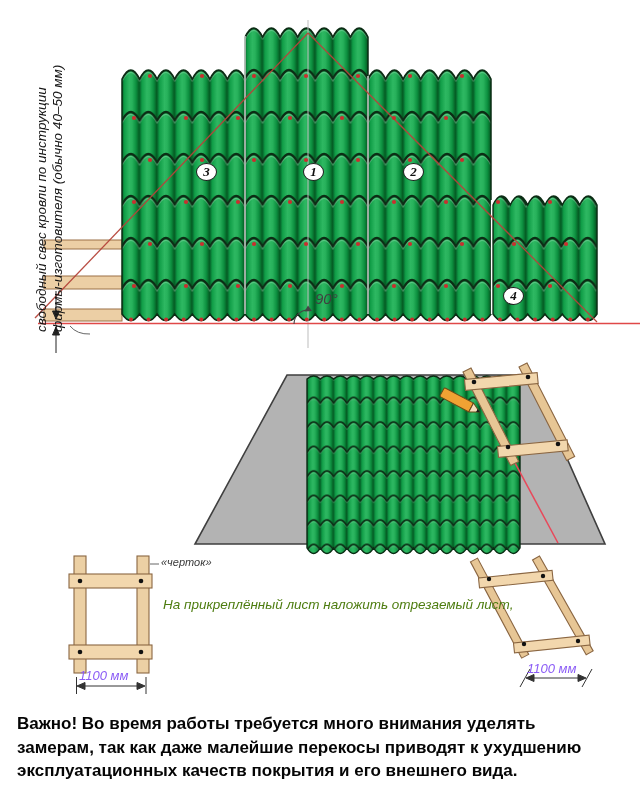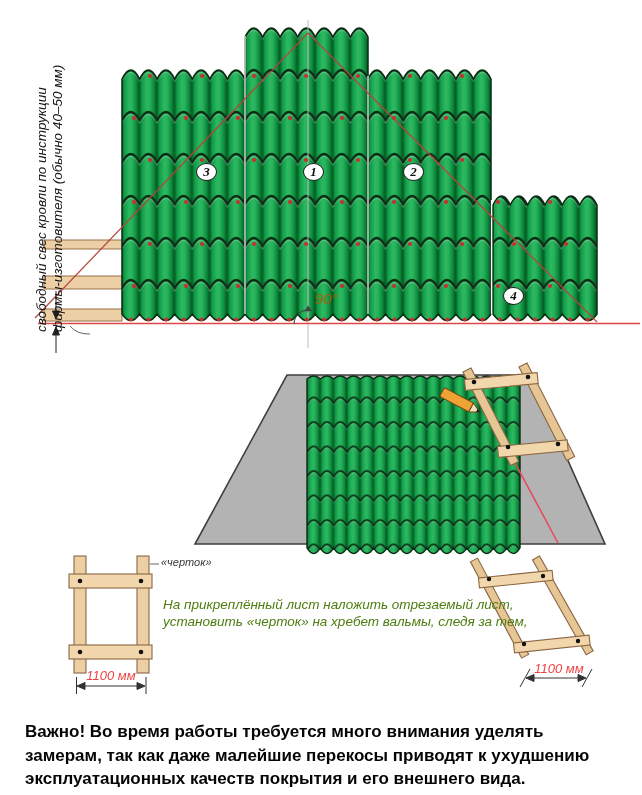--- a/index.html
+++ b/index.html
@@ -5,25 +5,25 @@
   html,body{margin:0;padding:0;background:#fff;}
   .page{position:relative;width:642px;height:795px;background:#fff;overflow:hidden;
         font-family:"Liberation Sans",sans-serif;}
   svg{position:absolute;left:0;top:0;}
   .ov{position:absolute;white-space:nowrap;}
   .rot{position:absolute;left:34px;top:332px;transform-origin:0 0;transform:rotate(-90deg);
        width:330px;font:italic 13.5px/16px "Liberation Sans",sans-serif;color:#161616;}
   .circ{position:absolute;width:21px;height:18px;border:1.4px solid #1d1d1d;border-radius:50%;
         background:#fff;display:flex;align-items:center;justify-content:center;
         font:italic bold 13px "Liberation Serif",serif;color:#111;box-sizing:border-box;}
-  .ang{font:italic 15px "Liberation Sans",sans-serif;color:#a16207;}
+  .ang{font:italic 15px "Liberation Sans",sans-serif;color:#404040;}
   .lbl{font:italic 14px "Liberation Sans",sans-serif;color:#3a3a3a;}
   .instr{position:absolute;left:163px;top:596px;font:italic 13.5px/17px "Liberation Sans",sans-serif;color:#4d7c0f;}
-  .dim{font:italic 13px "Liberation Sans",sans-serif;color:#ef4444;text-align:center;width:64px;}
-  .footer{position:absolute;left:13px;top:708px;width:582px;margin:12px;
+  .dim{font:italic 13px "Liberation Sans",sans-serif;color:#8b5cf6;text-align:left;width:64px;}
+  .footer{position:absolute;left:13px;top:708px;width:582px;margin:4px;
           font:bold 17px/23.5px "Liberation Sans",sans-serif;color:#050505;}
 </style>
 </head>
 <body>
 
 <div class="page">
 
 <svg width="642" height="795" viewBox="0 0 642 795">
   <defs>
     <linearGradient id="ribGrad" x1="0" y1="0" x2="1" y2="0">
@@ -251,21 +251,20 @@
 <div class="circ" style="left:196px;top:163px">3</div>
 <div class="circ" style="left:303px;top:163px">1</div>
 <div class="circ" style="left:403px;top:163px">2</div>
 <div class="circ" style="left:503px;top:287px">4</div>
 
 <div class="ov ang" style="left:315px;top:290px">90°</div>
 <div class="ov lbl" style="left:161px;top:556px;font-size:11px">«черток»</div>
 
 <div class="instr">
   <div>На прикреплённый лист наложить отрезаемый лист,</div>
-  <div>установить «черток» на хребет вальмы, следя за тем,</div>
 </div>
 
 <div class="ov dim" style="left:79px;top:668px">1100 мм</div>
 <div class="ov dim" style="left:527px;top:661px">1100 мм</div>
 
 <p class="footer">Важно! Во время работы требуется много внимания уделять замерам, так как даже малейшие перекосы приводят к ухудшению эксплуатационных качеств покрытия и его внешнего вида.</p>
 
 </div>
 
 </body></html>

